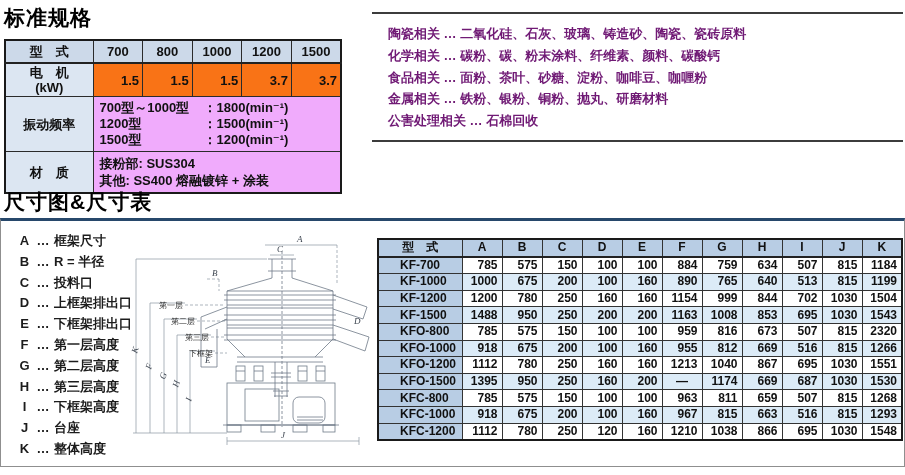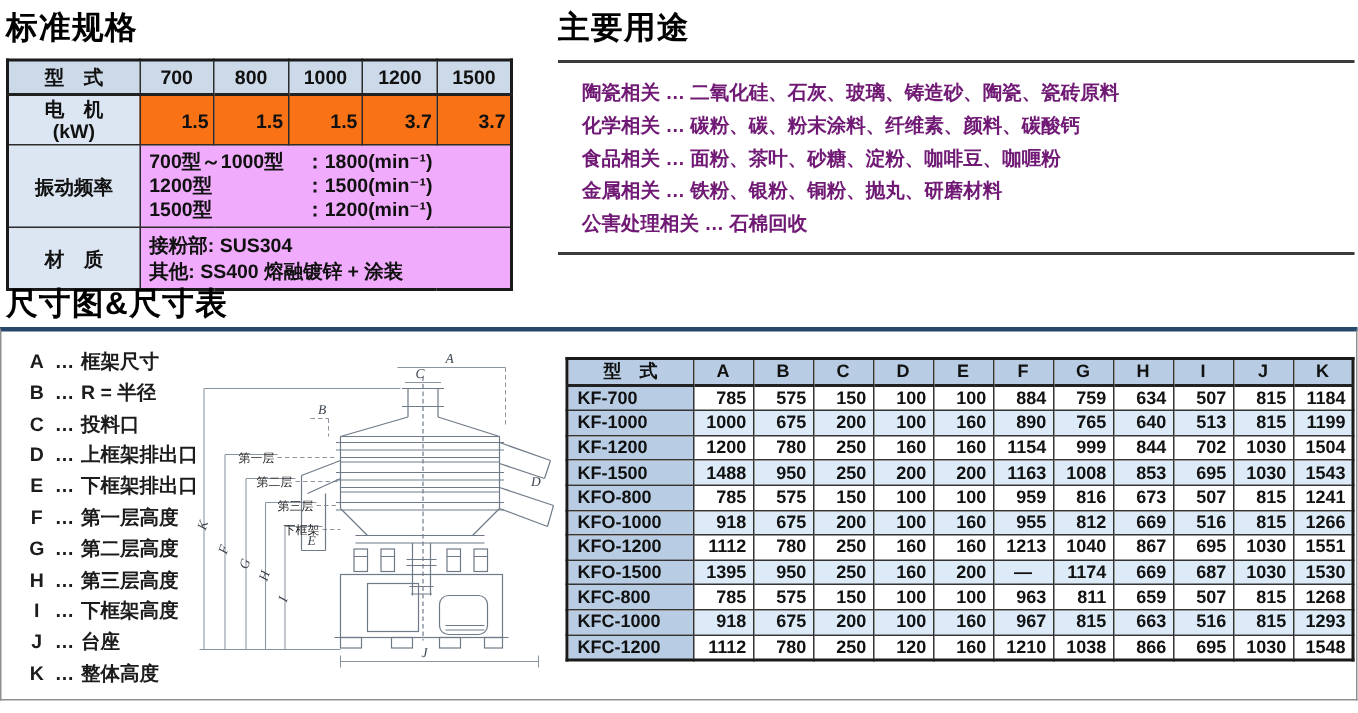--- a/index.html
+++ b/index.html
@@ -47,21 +47,21 @@
   svg.diagram .dsh{stroke-dasharray:3 2;}
   svg.diagram text.ltr{font-family:"Liberation Serif","DejaVu Serif",serif;font-style:italic;
                        font-size:9px;fill:#3d4550;}
   svg.diagram text.cjk{font-family:"Liberation Sans",sans-serif;font-size:8px;fill:#222;}
 
   table.dim{position:absolute;left:376px;top:17px;border-collapse:collapse;table-layout:fixed;
             width:524px;border:2px solid var(--border_dark,#1a1a1a);}
   table.dim th,table.dim td{border:1px solid #333;font-size:12px;font-weight:bold;
             height:15.6px;line-height:15px;padding:0 4px;overflow:hidden;}
   table.dim thead th{background:var(--header_blue,#b8cde4);text-align:center;border-bottom:2px solid #222;}
-  table.dim td.model{background:var(--header_blue,#b8cde4);text-align:left;padding-left:6px;}
+  table.dim td.model{background:var(--header_blue,#b8cde4);text-align:left;padding-left:21px;}
   table.dim td.num{background:#fff;text-align:right;}
   table.dim tr.alt td.num{background:var(--row_alt_blue,#dcebf7);}
   table.dim td.dash{text-align:center;}
 </style>
 </head>
 <body>
 
 <div class="page">
 
   <section class="spec-section">
@@ -117,21 +117,20 @@
         <td class="wide" colspan="5">
           <div class="mat-line">接粉部: SUS304</div>
           <div class="mat-line">其他: SS400 熔融镀锌 + 涂装</div>
         </td>
       </tr>
     </tbody>
       </table>
   </section>
 
   <section class="uses-section">
-    <h2 class="sec-title">主要用途</h2>
     <div class="rule top"></div>
     <ul class="uses" id="uses-list">
         <li>陶瓷相关 … 二氧化硅、石灰、玻璃、铸造砂、陶瓷、瓷砖原料</li>
         <li>化学相关 … 碳粉、碳、粉末涂料、纤维素、颜料、碳酸钙</li>
         <li>食品相关 … 面粉、茶叶、砂糖、淀粉、咖啡豆、咖喱粉</li>
         <li>金属相关 … 铁粉、银粉、铜粉、抛丸、研磨材料</li>
         <li>公害处理相关 … 石棉回收</li>
       </ul>
     <div class="rule"></div>
   </section>
@@ -409,21 +408,21 @@
               <td class="num">785</td>
               <td class="num">575</td>
               <td class="num">150</td>
               <td class="num">100</td>
               <td class="num">100</td>
               <td class="num">959</td>
               <td class="num">816</td>
               <td class="num">673</td>
               <td class="num">507</td>
               <td class="num">815</td>
-              <td class="num">1241</td>
+              <td class="num">2320</td>
             </tr>
             <tr class="alt">
               <td class="model">KFO-1000</td>
               <td class="num">918</td>
               <td class="num">675</td>
               <td class="num">200</td>
               <td class="num">100</td>
               <td class="num">160</td>
               <td class="num">955</td>
               <td class="num">812</td>

